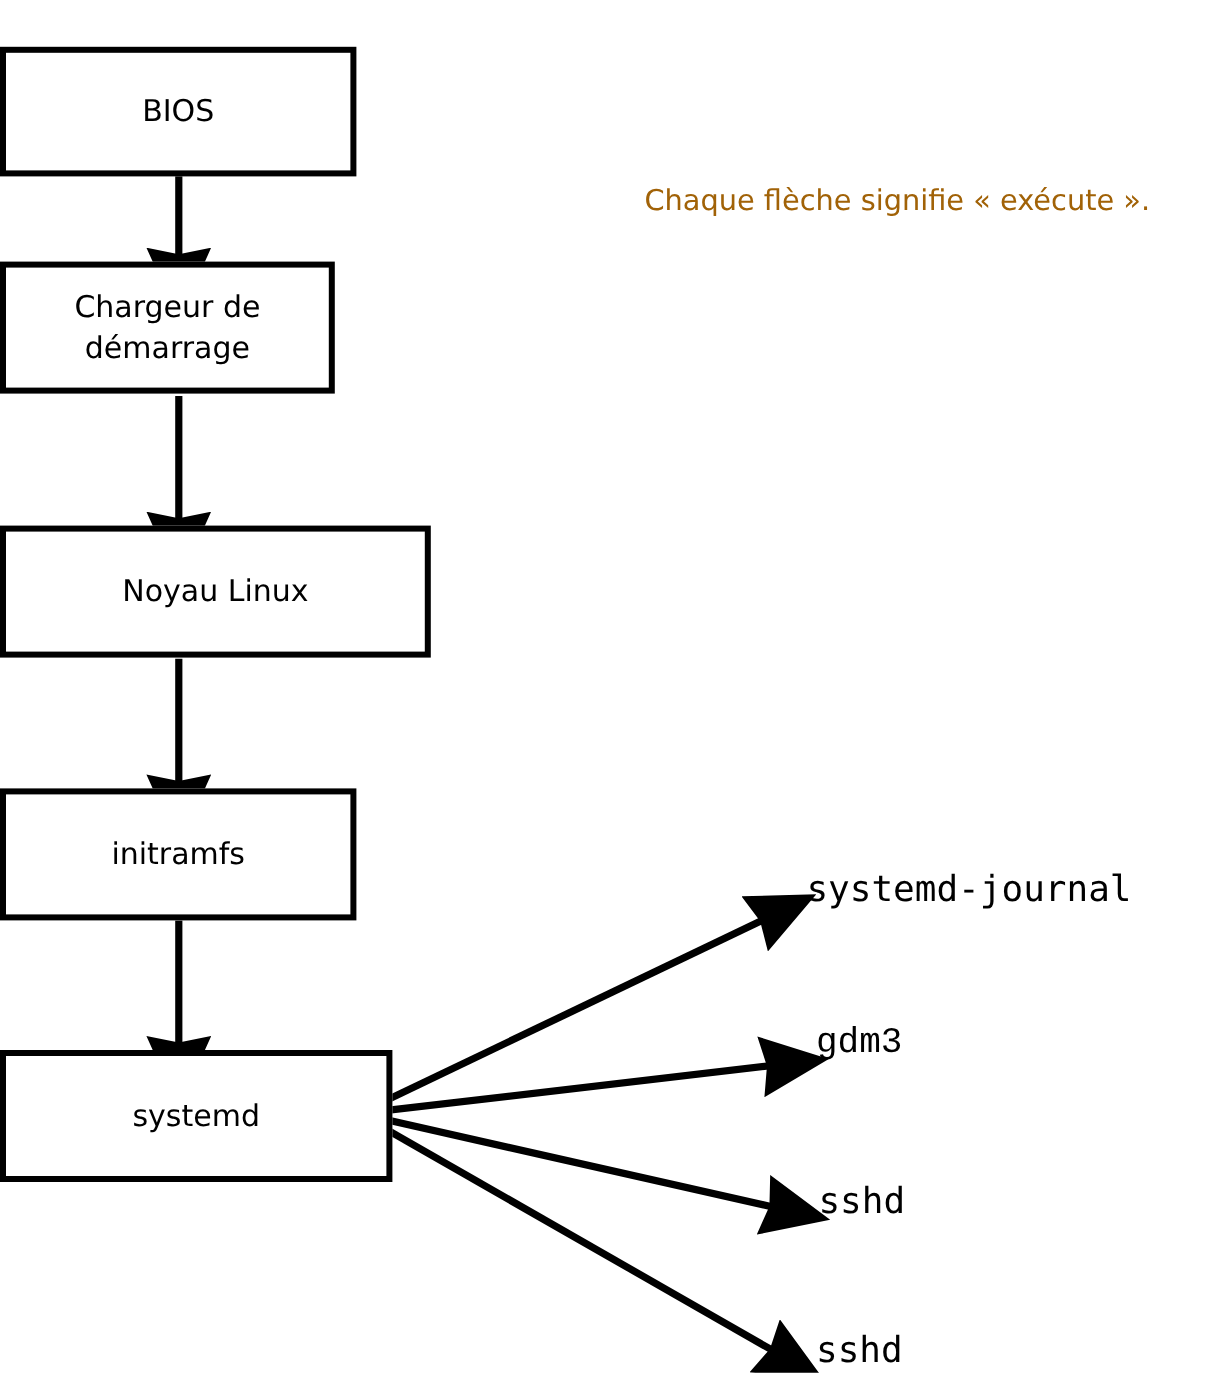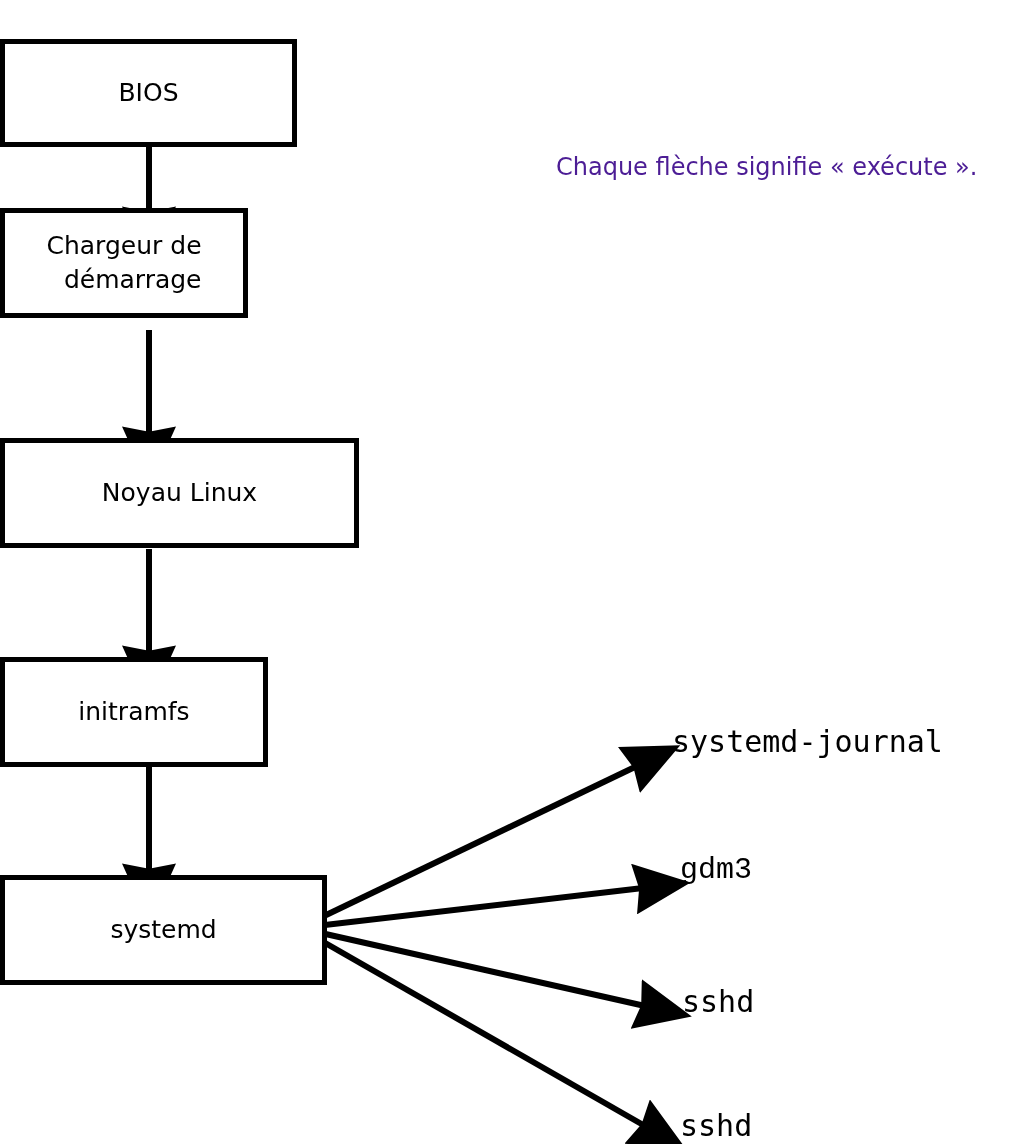--- a/index.html
+++ b/index.html
@@ -53,23 +53,22 @@
     font-size: 30px;
     line-height: 28px;
     color: #000000;
     white-space: nowrap;
   }
   .annotation {
     position: absolute;
     font-family: "DejaVu Sans", sans-serif;
     font-size: 24px;
     line-height: 30px;
-    color: #4c1d95;
+    color: #a16207;
     white-space: nowrap;
-    margin-left: 19px;
   }
 </style>
 </head>
 <body>
 
 <div id="diagram-root">
 
   <svg id="diagram-svg" viewBox="0 0 1024 1144" xmlns="http://www.w3.org/2000/svg">
     <defs>
       <marker id="arrowhead-down" markerWidth="10" markerHeight="9" refX="1.6" refY="4.5" orient="auto" markerUnits="strokeWidth">
@@ -92,30 +91,30 @@
       <line x1="299" y1="928" x2="643" y2="888" stroke="#000000" stroke-width="6" marker-end="url(#arrowhead-fan)"></line>
       <line x1="299" y1="928" x2="645" y2="1006" stroke="#000000" stroke-width="6" marker-end="url(#arrowhead-fan)"></line>
       <line x1="299" y1="928" x2="645" y2="1126" stroke="#000000" stroke-width="6" marker-end="url(#arrowhead-fan)"></line>
     </g>
   </svg>
 
   <div class="node-box" style="left:0px; top:2px; width:297px; height:108px;margin-top:37px;">
     <span class="node-label">BIOS</span>
   </div>
 
-  <div class="node-box" style="left:0px; top:208px; width:248px; height:110px;text-align:right;">
+  <div class="node-box" style="left:0px; top:218px; width:279px; height:110px;">
     <span class="node-label">Chargeur de
 démarrage</span>
   </div>
 
   <div class="node-box" style="left:0px; top:438px; width:359px; height:110px;">
     <span class="node-label">Noyau Linux</span>
   </div>
 
-  <div class="node-box" style="left:0px; top:657px; width:268px; height:110px;">
+  <div class="node-box" style="left:0px; top:657px; width:297px; height:110px;">
     <span class="node-label">initramfs</span>
   </div>
 
   <div class="node-box" style="left:0px; top:875px; width:327px; height:110px;">
     <span class="node-label">systemd</span>
   </div>
 
   <div class="annotation" style="left:537px; top:152px;">Chaque flèche signifie « exécute ».</div>
 
   <div class="leaf-label" style="left:672px; top:728px;">systemd-journal</div>

